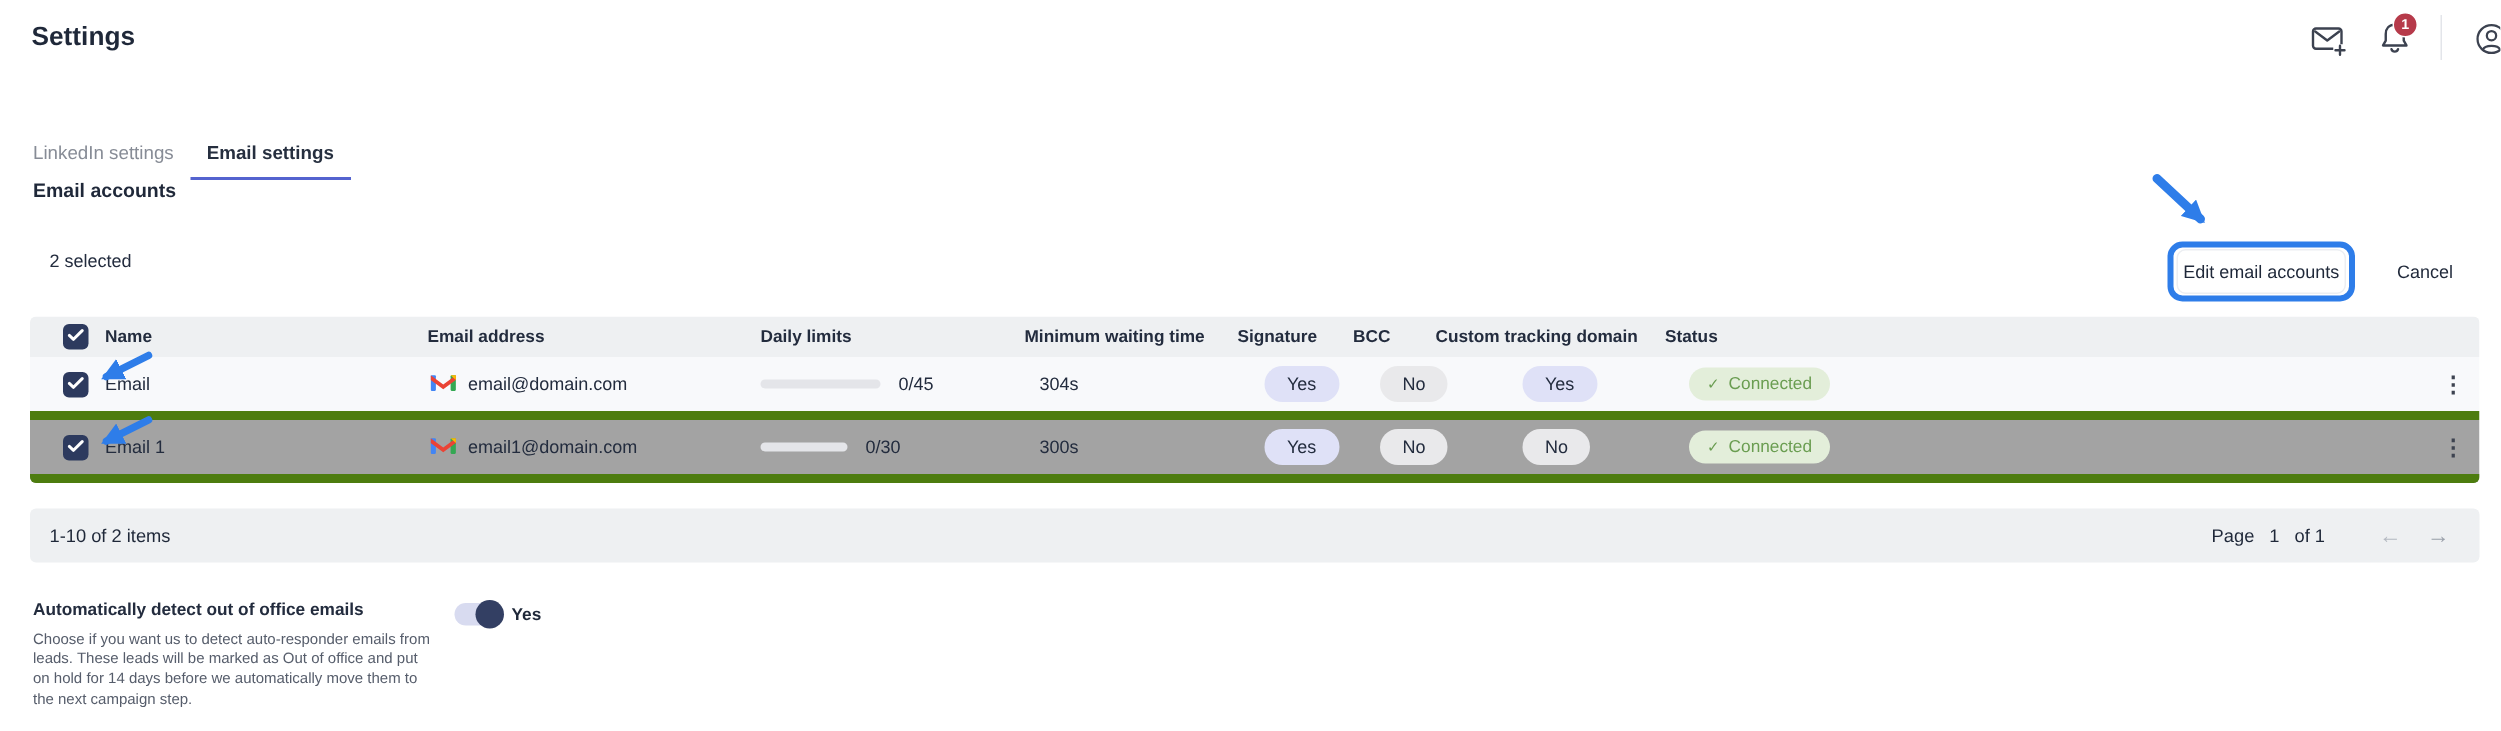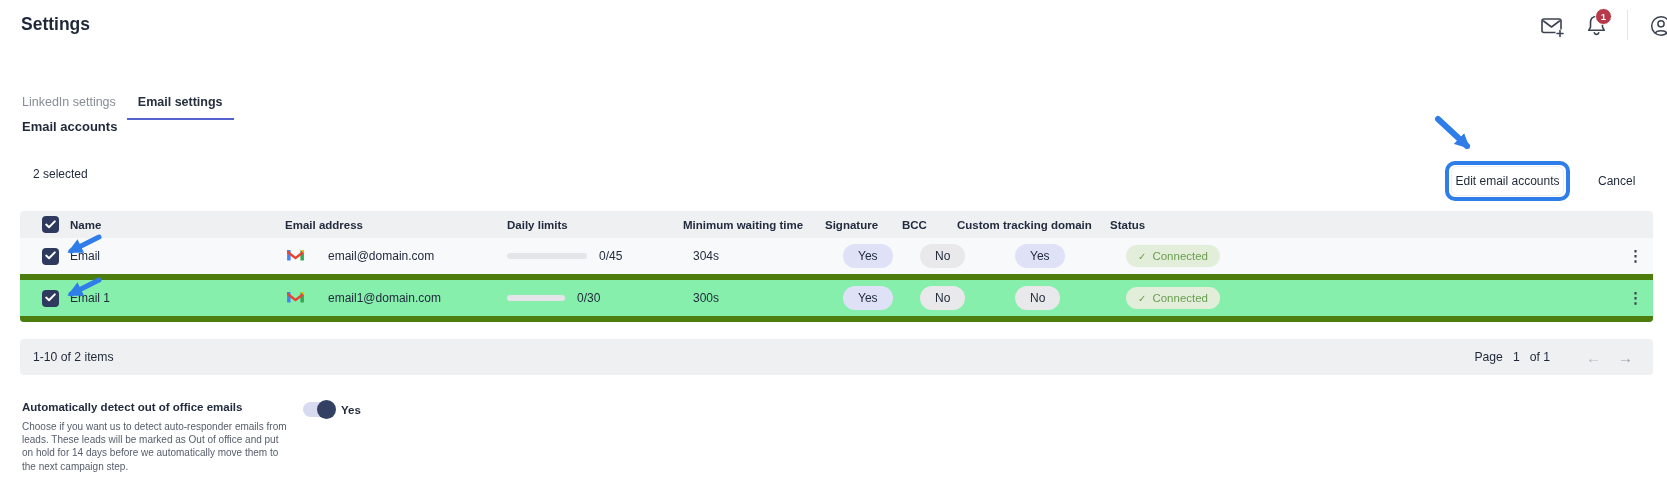--- a/index.html
+++ b/index.html
@@ -40,27 +40,27 @@
     position:absolute; left:1445px; top:161px; width:125px; height:40px;
     border:4px solid #2e7de9; border-radius:10px; pointer-events:none; z-index:5;
   }
   .annot-layer { position:absolute; left:0; top:0; width:1667px; height:487px; pointer-events:none; z-index:6; }
   
   .table { position:absolute; left:20px; top:211px; width:1633px; border-radius:4px; overflow:hidden; }
   .tgrid { display:grid; grid-template-columns:50px 215px 222px 176px 142px 77px 55px 153px 1fr 40px; align-items:center; }
   .thead { background:#eef0f2; height:27px; font-size:11.5px; font-weight:700; color:#232c3e; }
   .trow  { height:42px; font-size:12px; color:#232c3e; border-bottom:6px solid #4d7c0f; }
   .row-a { background:#f8f9fb; }
-  .row-b { background:#86efac; }
+  .row-b { background:#a3a3a3; }
   .cb-cell { padding-left:22px; }
   .checkbox {
     width:17px; height:17px; border-radius:4px; background:#2d3a5e;
     display:flex; align-items:center; justify-content:center; cursor:pointer;
   }
-  .email-cell { display:flex; align-items:center; gap:24px; padding-left:2px; }
+  .email-cell { display:flex; align-items:center; gap:8px; padding-left:2px; }
   .limit-cell { display:flex; align-items:center; gap:12px; }
   .pbar { height:6px; background:#e4e5e9; border-radius:3px; }
   .badge { display:inline-flex; align-items:center; justify-content:center; padding:5px 15px; border-radius:13px; font-size:12px; color:#232c3e; }
   .badge-yes { background:#dfe1f7; }
   .badge-no  { background:#e9e9eb; }
   .badge-cell { padding-left:18px; }
   .status-badge { display:inline-flex; align-items:center; gap:6px; padding:5px 12px; border-radius:13px; background:#e3eeda; color:#6a9d51; font-size:11.5px; }
   .status-badge .chk { font-size:10px; }
   .status-cell { padding-left:16px; }
   .menu-btn { background:none; border:none; cursor:pointer; font-size:15px; font-weight:700; color:#3d4350; padding-right:10px; text-align:right; width:100%; line-height:1; }

